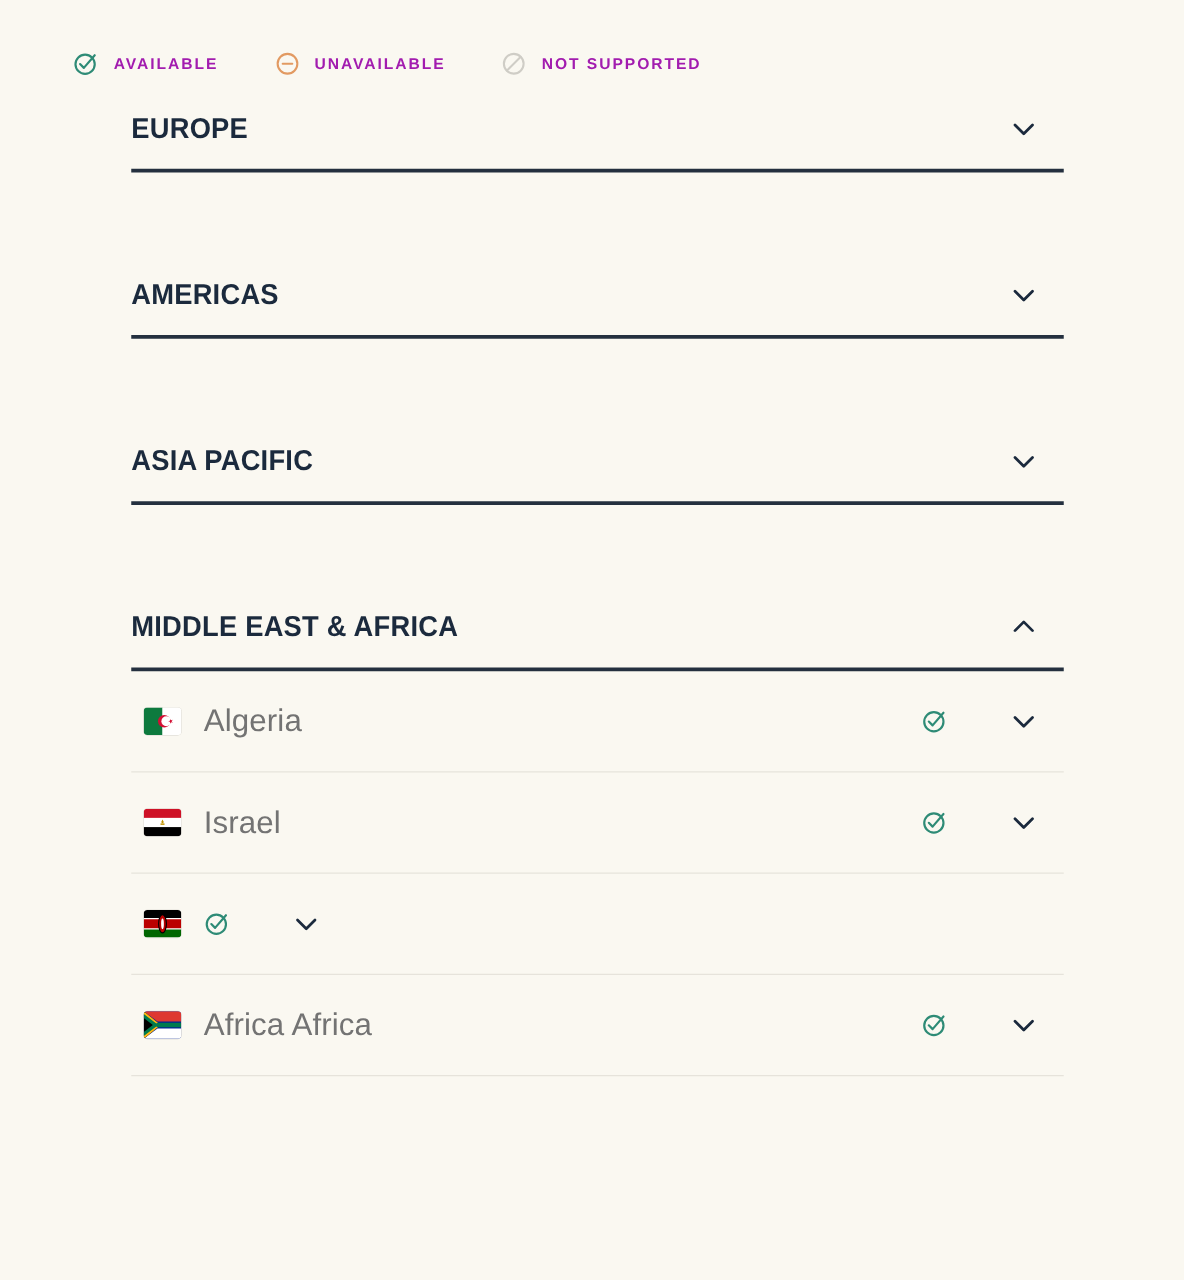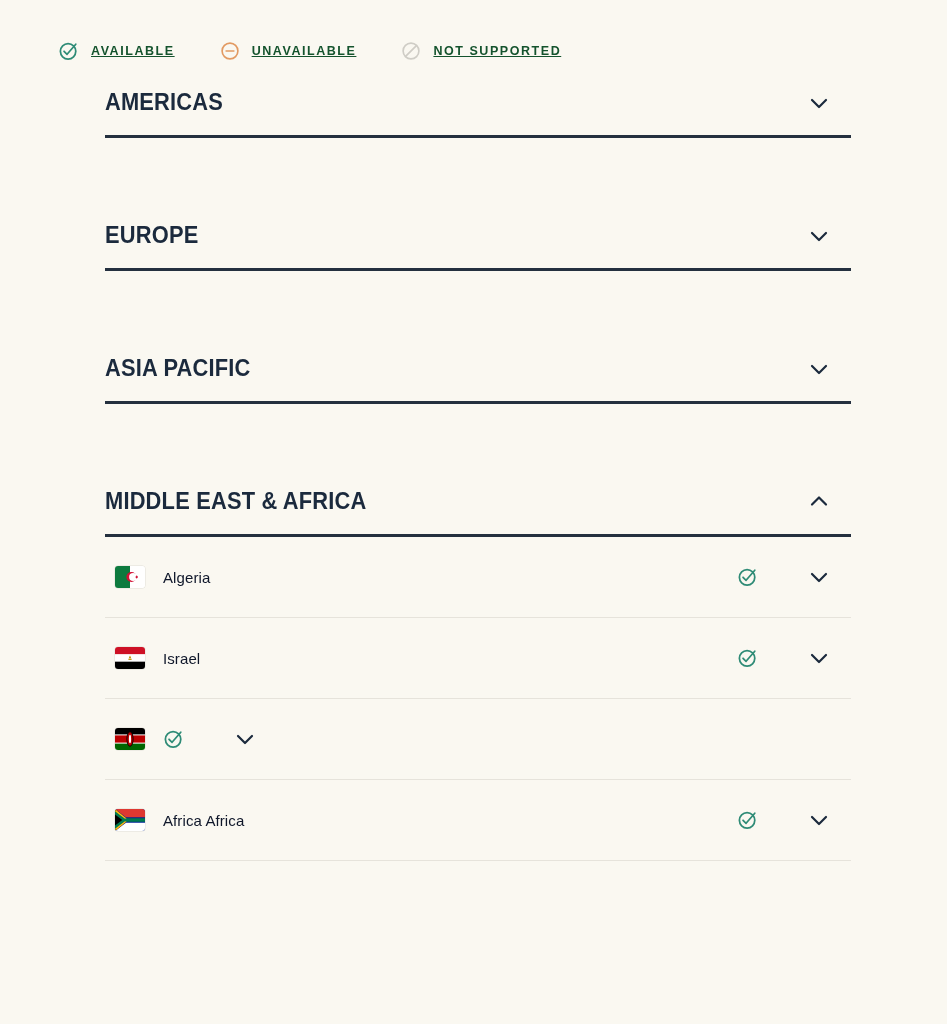--- a/index.html
+++ b/index.html
@@ -31,24 +31,23 @@
     width: 22px;
     height: 22px;
     flex: 0 0 22px;
     margin-right: 11px;
     display: block;
   }
   .legend-label {
     font-size: 12.5px;
     font-weight: 700;
     letter-spacing: 1.55px;
-    color: #14532d;
+    color: #a21caf;
     text-transform: uppercase;
     line-height: 1;
-    text-decoration: underline;
   }
 
   
   .regions {
     padding: 0 96px 0 105px;
   }
   .region { width: 746px; }
 
   .region-header {
     display: flex;
@@ -94,22 +93,22 @@
     height: 22px;
     flex: 0 0 30px;
     margin-left: 10px;
     margin-right: 18px;
     border-radius: 3px;
     overflow: hidden;
     display: block;
     box-shadow: 0 0 0 0.5px rgba(0,0,0,0.10);
   }
   .country-name {
-    font-size: 15px;
-    color: #0f172a;
+    font-size: 25px;
+    color: #737373;
     letter-spacing: 0.1px;
     line-height: 1;
     flex: 1 1 auto;
   }
   .status-icon {
     width: 22px;
     height: 22px;
     flex: 0 0 22px;
     margin-right: 48px;
   }
@@ -143,29 +142,29 @@
         <circle cx="12" cy="12" r="8.6" fill="none" stroke="#cfcdc6" stroke-width="1.8"></circle>
         <path d="M6.1 17.9 L17.9 6.1" fill="none" stroke="#cfcdc6" stroke-width="1.8" stroke-linecap="round"></path>
       </svg>
       <span class="legend-label">NOT SUPPORTED</span>
     </div>
   </div>
 
 <div class="regions">
     <div class="region collapsed">
       <div class="region-header">
+        <span class="region-title">EUROPE</span>
+        <svg class="region-chevron" viewBox="0 0 24 24" xmlns="http://www.w3.org/2000/svg">
+          <path d="M5 9 L12 16 L19 9" fill="none" stroke="#1b2a3d" stroke-width="2.2" stroke-linecap="round" stroke-linejoin="round"></path>
+        </svg>
+      </div>
+    </div>
+    <div class="region collapsed">
+      <div class="region-header">
         <span class="region-title">AMERICAS</span>
-        <svg class="region-chevron" viewBox="0 0 24 24" xmlns="http://www.w3.org/2000/svg">
-          <path d="M5 9 L12 16 L19 9" fill="none" stroke="#1b2a3d" stroke-width="2.2" stroke-linecap="round" stroke-linejoin="round"></path>
-        </svg>
-      </div>
-    </div>
-    <div class="region collapsed">
-      <div class="region-header">
-        <span class="region-title">EUROPE</span>
         <svg class="region-chevron" viewBox="0 0 24 24" xmlns="http://www.w3.org/2000/svg">
           <path d="M5 9 L12 16 L19 9" fill="none" stroke="#1b2a3d" stroke-width="2.2" stroke-linecap="round" stroke-linejoin="round"></path>
         </svg>
       </div>
     </div>
     <div class="region collapsed">
       <div class="region-header">
         <span class="region-title">ASIA PACIFIC</span>
         <svg class="region-chevron" viewBox="0 0 24 24" xmlns="http://www.w3.org/2000/svg">
           <path d="M5 9 L12 16 L19 9" fill="none" stroke="#1b2a3d" stroke-width="2.2" stroke-linecap="round" stroke-linejoin="round"></path>

